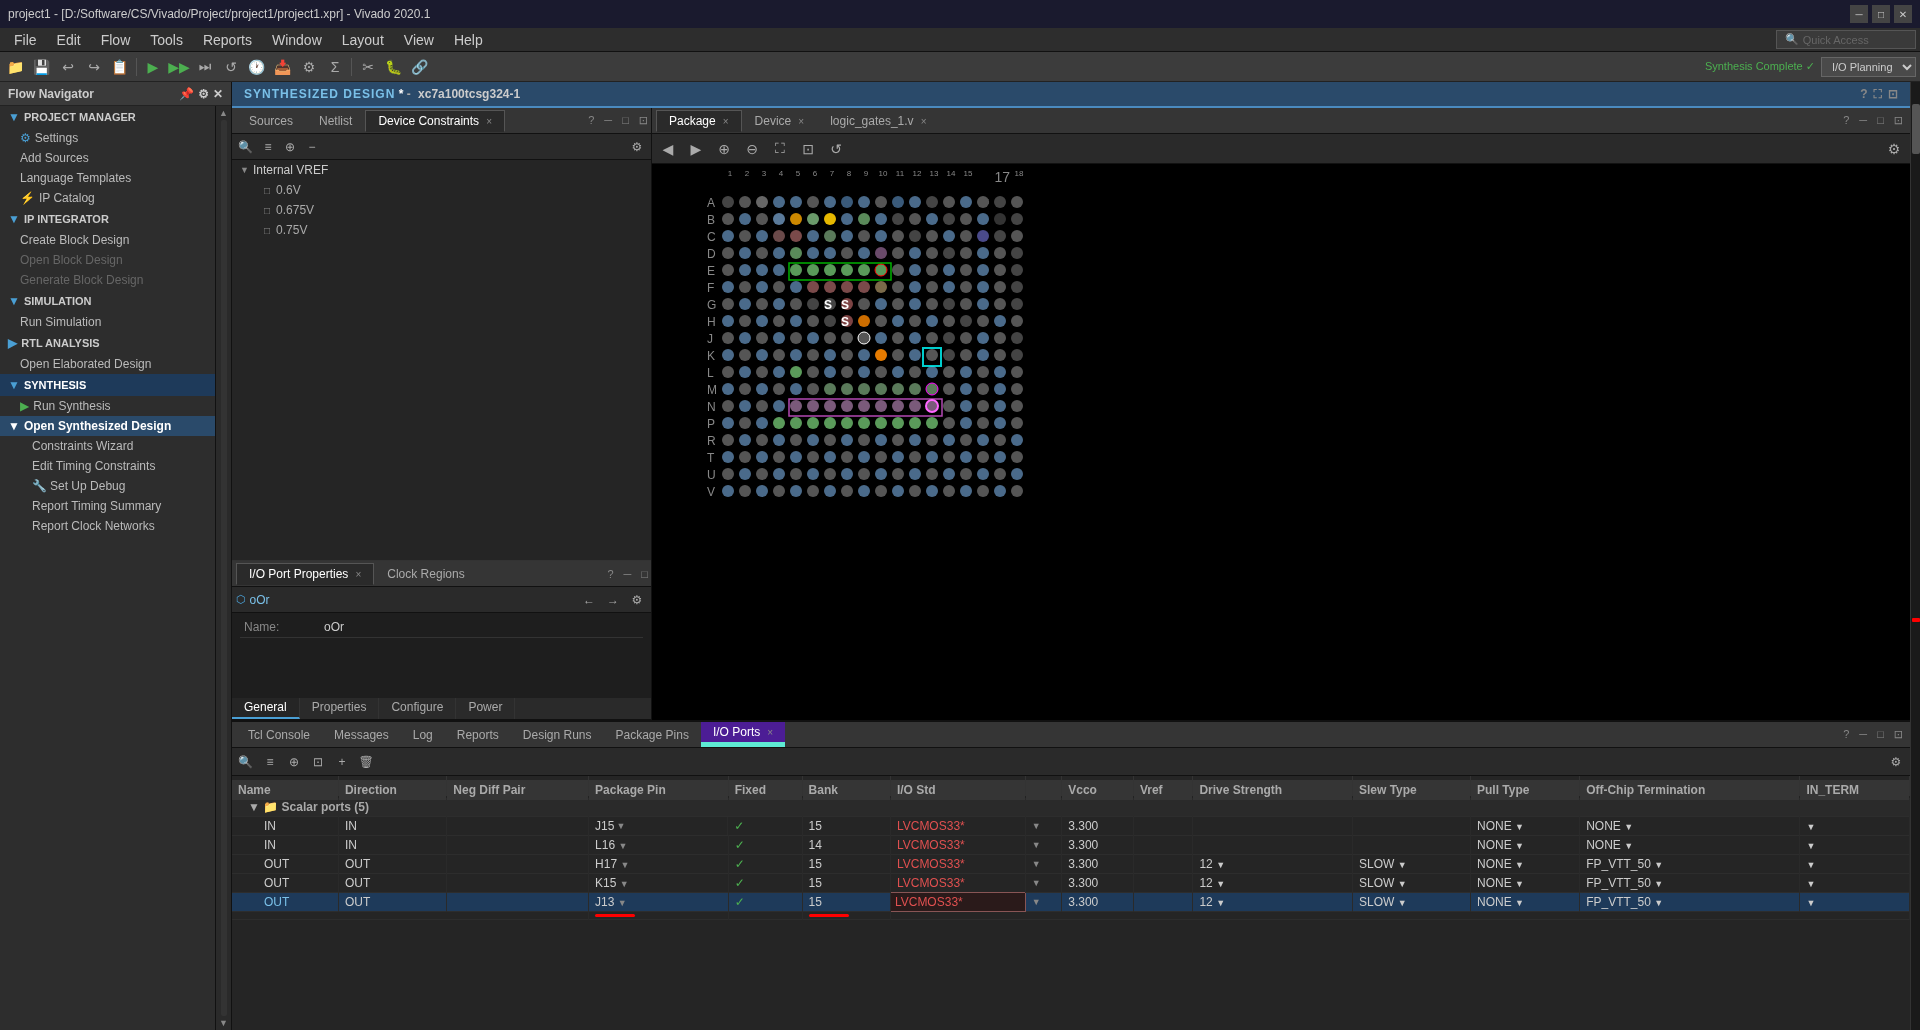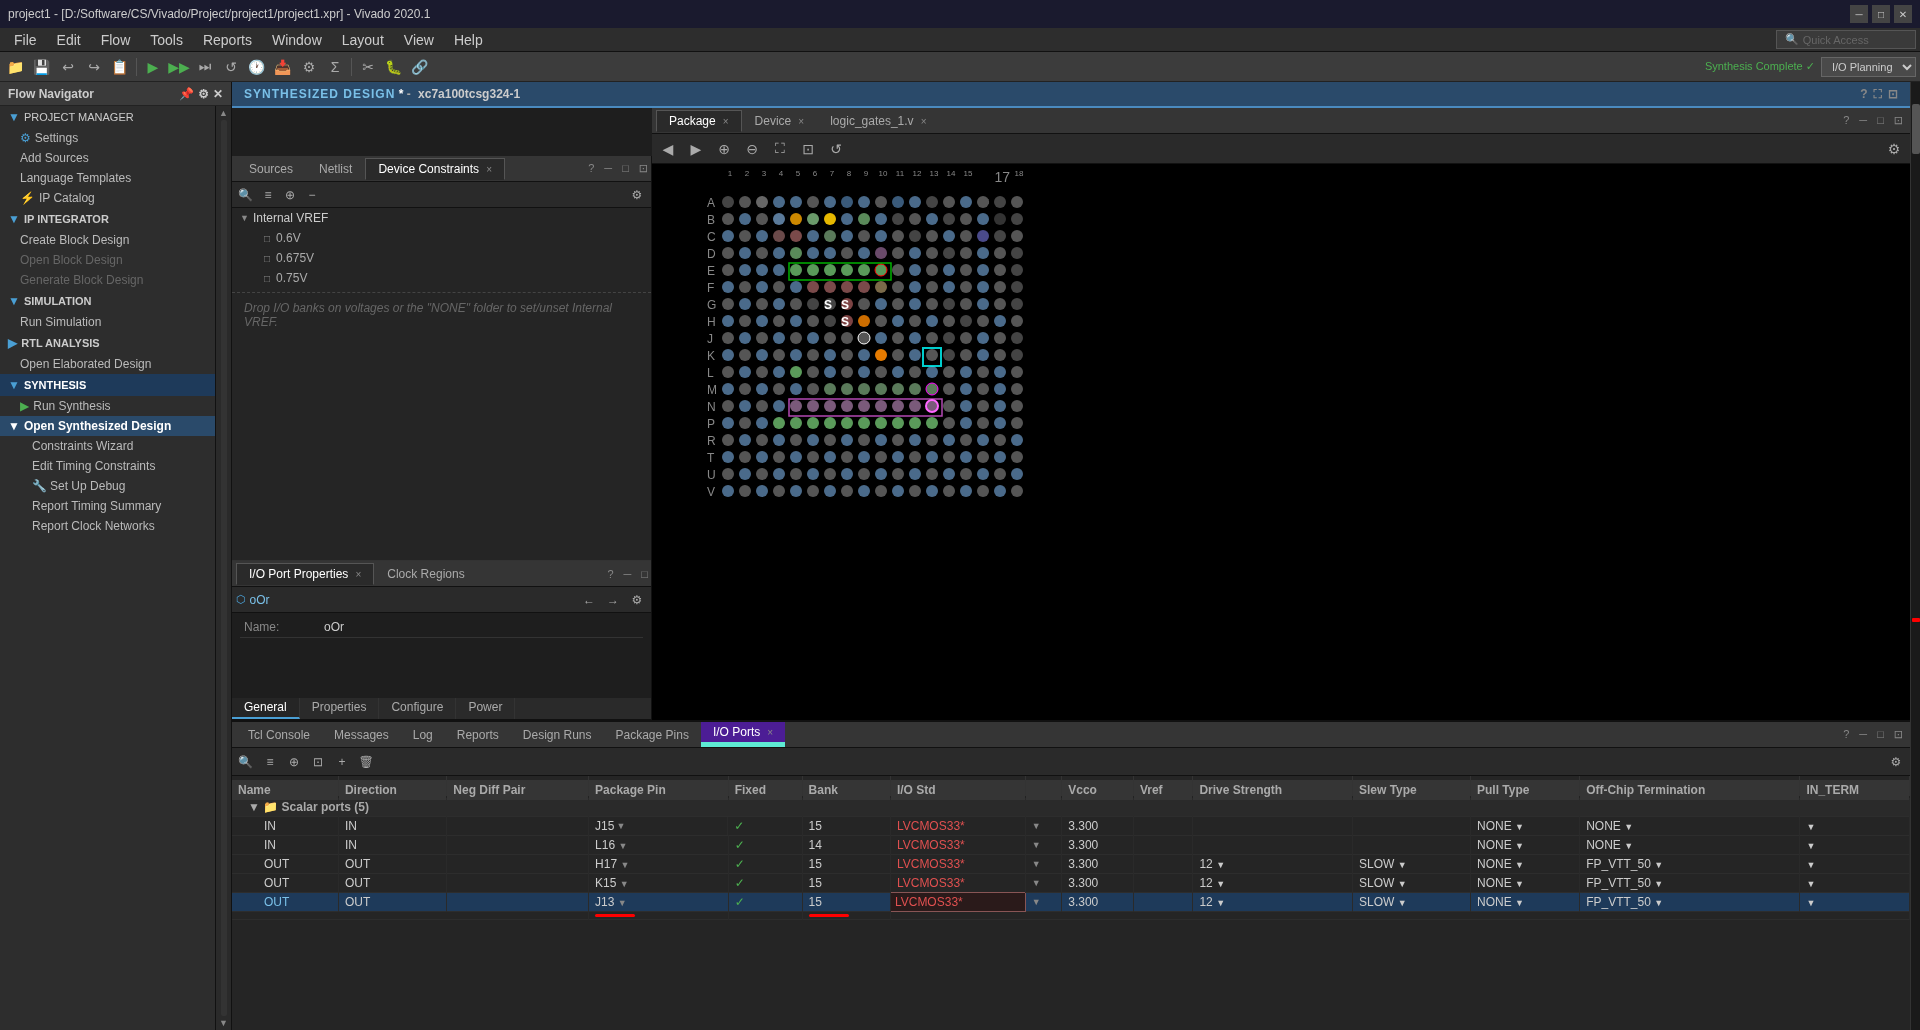--- a/index.html
+++ b/index.html
@@ -38,21 +38,21 @@
     
     #content { flex: 1; display: flex; flex-direction: column; background: #1e1e1e; overflow: hidden; }
 
     
     #synth-header { background: #2a4a6a; padding: 4px 12px; font-size: 12px; font-weight: bold; color: #7ac0e8; border-bottom: 2px solid #4a8abf; display: flex; align-items: center; justify-content: space-between; height: 26px; }
 
     
     #top-area { display: flex; flex: 1; overflow: hidden; min-height: 0; }
 
     
-    #left-panel { width: 420px; display: flex; flex-direction: column; border-right: 1px solid #111; margin-top: 48px; }
+    #left-panel { width: 420px; display: flex; flex-direction: column; border-right: 1px solid #111; }
 
     
     .tab-bar { background: #353535; border-bottom: 1px solid #111; display: flex; align-items: center; height: 26px; padding-left: 4px; }
     .tab { padding: 3px 12px; font-size: 11px; color: #aaa; cursor: pointer; border: 1px solid transparent; border-bottom: none; }
     .tab.active { background: #2a2a2a; color: #fff; border-color: #555; border-bottom: 1px solid #2a2a2a; }
     .tab-close { font-size: 10px; margin-left: 4px; color: #888; }
 
     
     .panel-toolbar { background: #2a2a2a; height: 26px; display: flex; align-items: center; padding: 0 4px; gap: 2px; border-bottom: 1px solid #111; }
     .pt-btn { width: 20px; height: 18px; background: none; border: 1px solid transparent; color: #aaa; cursor: pointer; font-size: 12px; display: flex; align-items: center; justify-content: center; }
@@ -180,21 +180,21 @@
         <span style="cursor:pointer;">⚙</span>
         <span style="cursor:pointer;">✕</span>
       </div>
     </div>
     <div class="nav-container">
       <div class="nav-list">
 
         <div class="nav-section">
           <div class="nav-section-header">
             <span>▼</span>
-            <span style="color:#ccc; font-size:11px; font-weight:normal;">PROJECT MANAGER</span>
+            <span style="color:#ccc; font-size:11px; font-weight:bold;">PROJECT MANAGER</span>
           </div>
           <div class="nav-item">
             <span style="color:#4a9fd4;">⚙</span>
             <span>Settings</span>
           </div>
           <div class="nav-item">
             <span>Add Sources</span>
           </div>
           <div class="nav-item">
             <span>Language Templates</span>
@@ -341,23 +341,20 @@
             <span class="vref-icon">□</span>
             <span>0.6V</span>
           </div>
           <div class="vref-sub">
             <span class="vref-icon">□</span>
             <span>0.675V</span>
           </div>
           <div class="vref-sub">
             <span class="vref-icon">□</span>
             <span>0.75V</span>
-          </div>
-          <div class="drop-hint">
-            <span>Drop I/O banks on voltages or the "NONE" folder to set/unset Internal VREF.</span>
           </div>
         </div>
 
         <div id="io-port-panel">
           <div class="tab-bar" style="height:26px;">
             <div class="tab active">
               <span>I/O Port Properties</span>
               <span class="tab-close">×</span>
             </div>
             <div class="tab">

